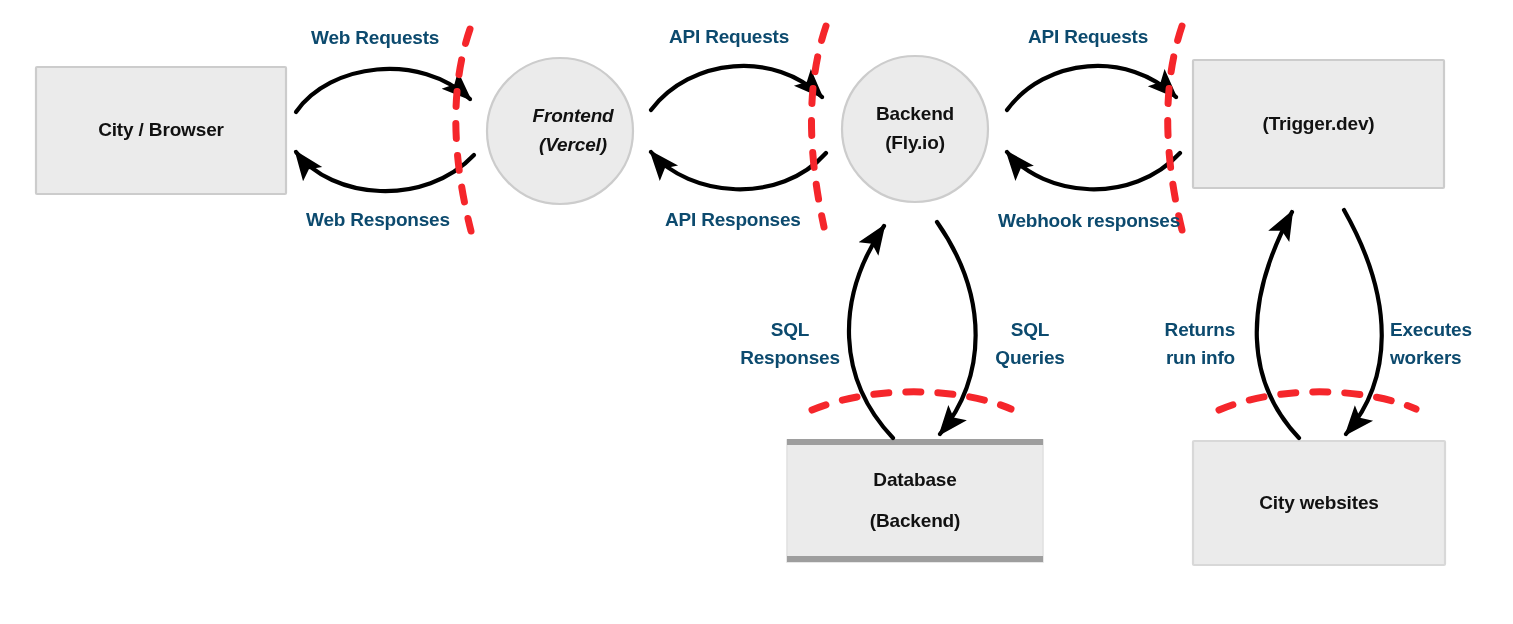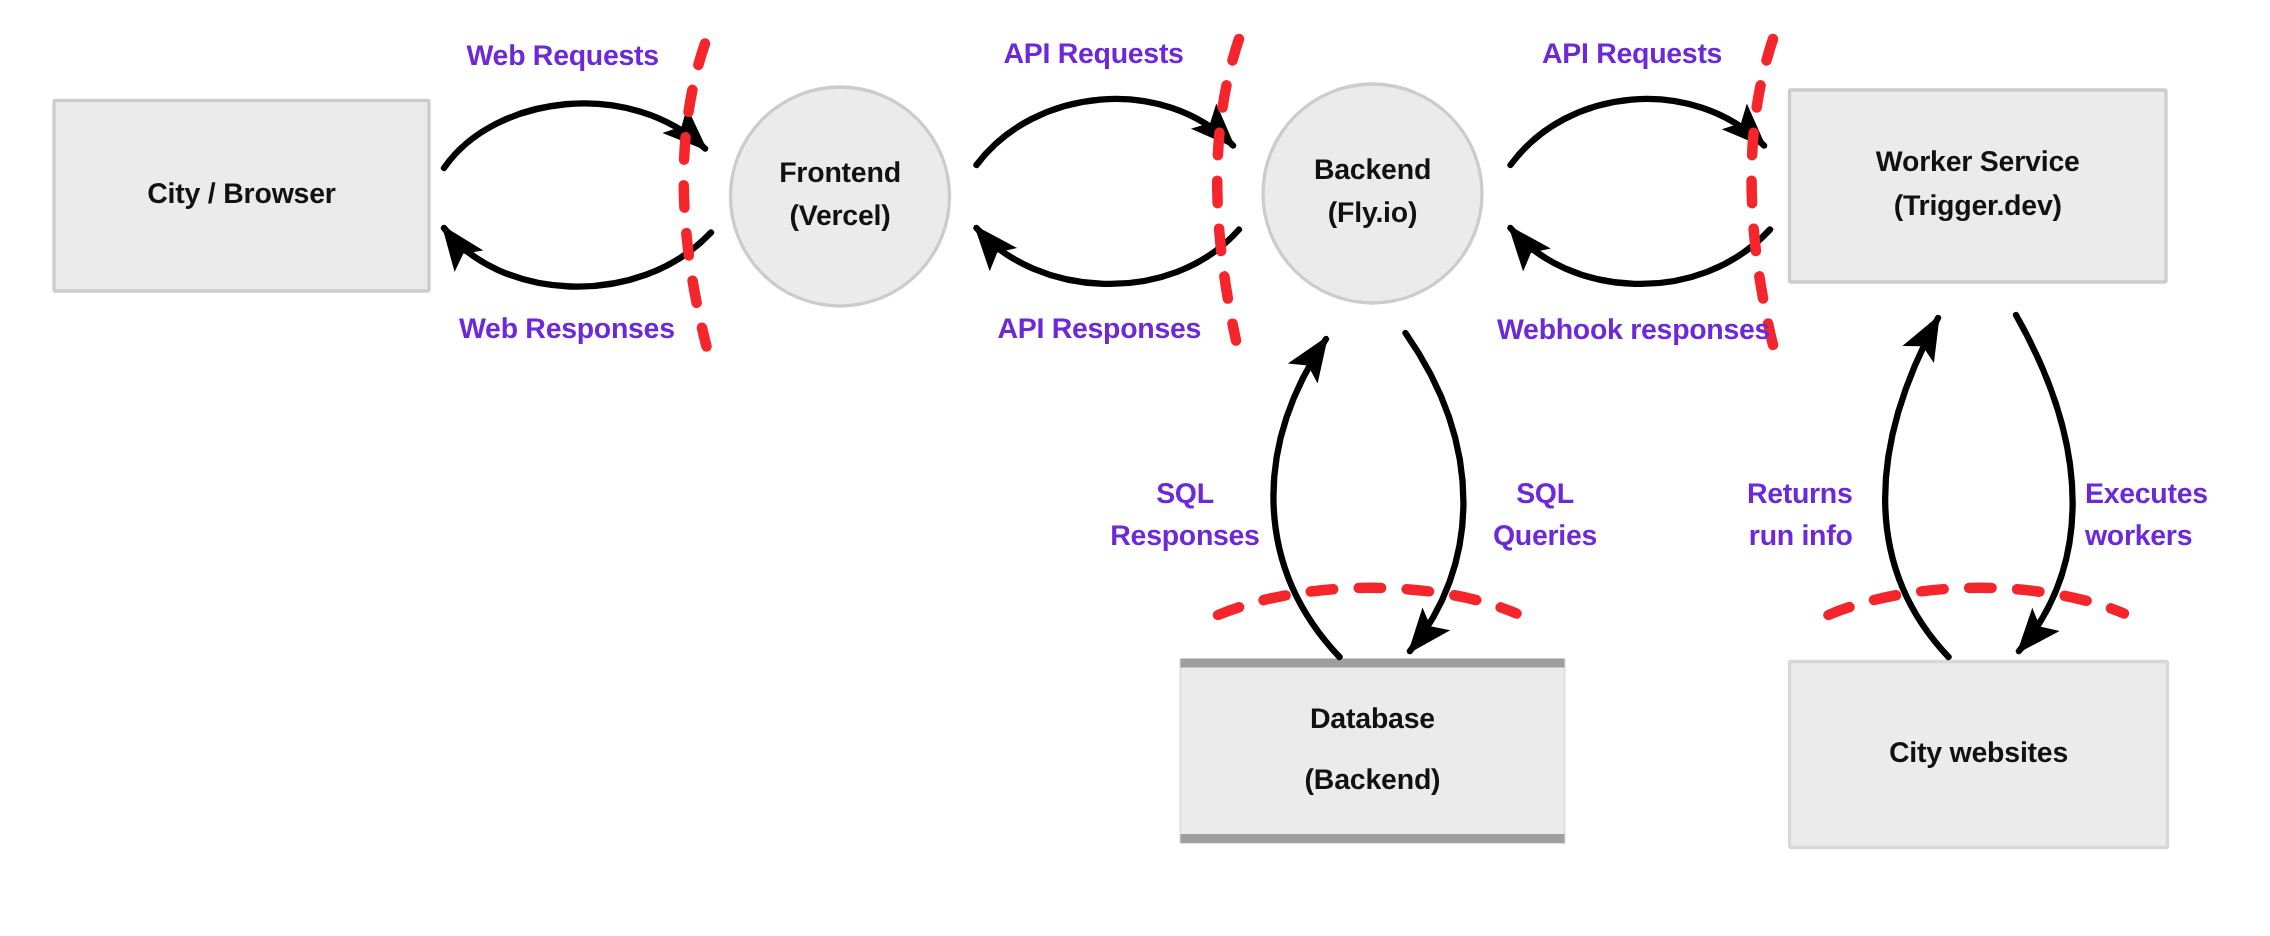--- a/index.html
+++ b/index.html
@@ -30,21 +30,21 @@
     text-align: center;
     color: #111111;
     font-size: 19px;
     font-weight: 600;
     line-height: 1.52;
     letter-spacing: -0.15px;
     pointer-events: none;
   }
   .edge-label {
     position: absolute;
-    color: #6d28d9;
+    color: #0c4a6e;
     font-size: 19px;
     font-weight: 600;
     line-height: 1.5;
     letter-spacing: -0.2px;
     white-space: nowrap;
     pointer-events: none;
   }
   .edge-label.stack {
     white-space: normal;
     width: 130px;
@@ -109,32 +109,31 @@
 
   <path d="M812,410 C872,385 960,387 1011,409" fill="none" stroke="#f5262b" stroke-width="7" stroke-linecap="round" stroke-dasharray="15 17"></path>
 
   <path d="M1219,410 C1278,385 1365,387 1416,409" fill="none" stroke="#f5262b" stroke-width="7" stroke-linecap="round" stroke-dasharray="15 17"></path>
 </svg>
 
 <div class="node-label" style="left:36px; top:67px; width:250px; height:127px;">
   <span>City / Browser</span>
 </div>
 
-<div class="node-label" style="left:487px; top:58px; width:146px; height:146px;">
+<div class="node-label" style="left:500px; top:58px; width:146px; height:146px;font-style:italic;">
   <span>Frontend</span>
   <span>(Vercel)</span>
 </div>
 
 <div class="node-label" style="left:842px; top:56px; width:146px; height:146px;">
   <span>Backend</span>
   <span>(Fly.io)</span>
 </div>
 
 <div class="node-label" style="left:1193px; top:60px; width:251px; height:128px;">
-  <span>Worker Service</span>
   <span>(Trigger.dev)</span>
 </div>
 
 <div class="node-label" style="left:787px; top:440px; width:256px; height:122px;gap:12px;">
   <span>Database</span>
   <span>(Backend)</span>
 </div>
 
 <div class="node-label" style="left:1193px; top:441px; width:252px; height:124px;">
   <span>City websites</span>

